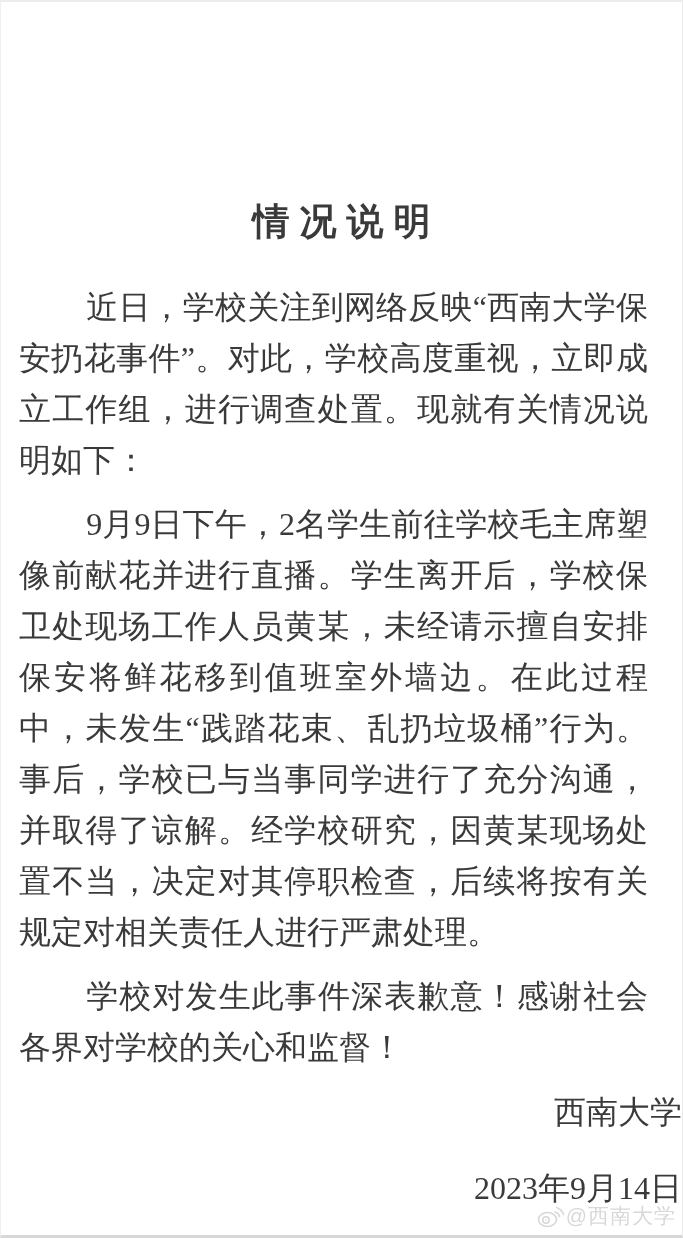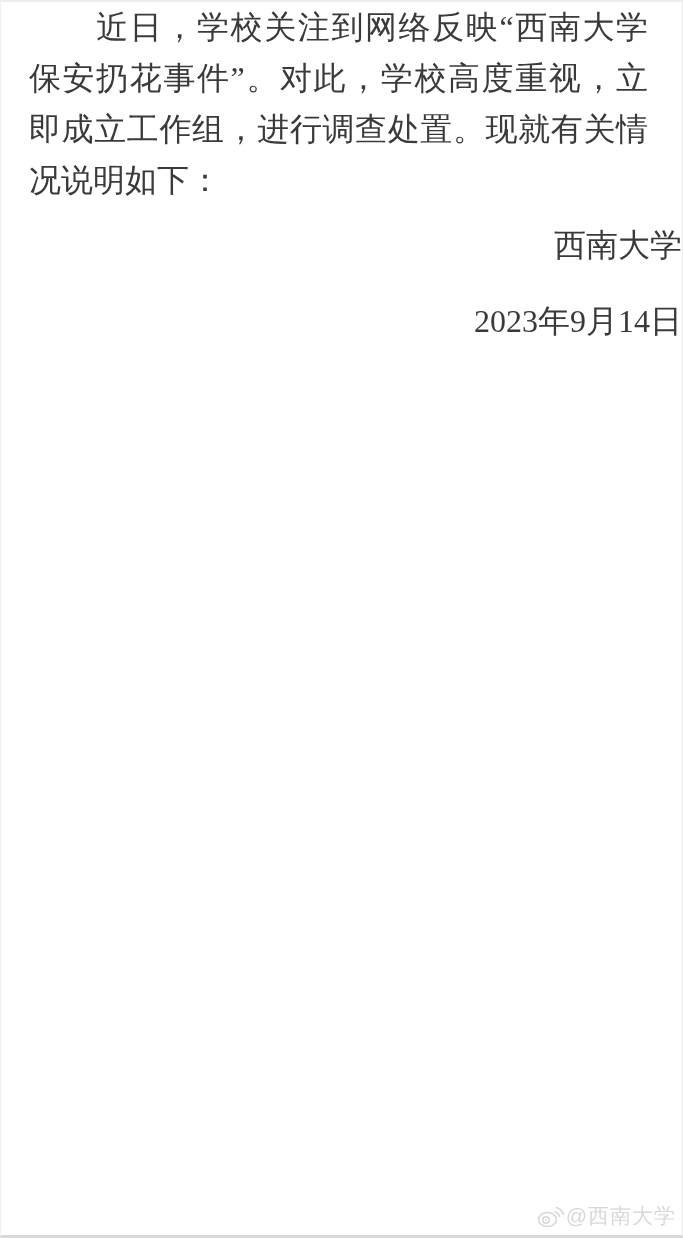--- a/index.html
+++ b/index.html
@@ -26,21 +26,22 @@
     margin: 0;
     padding-top: 196px;
     text-align: center;
     font-size: 37px;
     font-weight: 600;
     letter-spacing: 10px;
     text-indent: 10px; 
     line-height: 48px;
   }
   .body {
-    padding: 0 34px 0 28px;
+    margin-top: 36px;
+    padding: 0 34px 0 18px;
   }
   .body p {
     margin: 0 0 13px 0;
     font-size: 32px;
     line-height: 51px;
     text-indent: 2.1em;
     text-align: justify;
   }
   .signoff {
     margin-top: 14px;
@@ -62,23 +63,26 @@
     font-family: "Liberation Sans", "DejaVu Sans", sans-serif;
     user-select: none;
   }
   .watermark svg { display: block; }
 </style>
 </head>
 <body>
 
 <div class="page">
 
+  <h1 class="title">情况说明</h1>
 
   <div class="body">
     <p>近日，学校关注到网络反映“西南大学保安扔花事件”。对此，学校高度重视，立即成立工作组，进行调查处置。现就有关情况说明如下：</p>
+    <p>9月9日下午，2名学生前往学校毛主席塑像前献花并进行直播。学生离开后，学校保卫处现场工作人员黄某，未经请示擅自安排保安将鲜花移到值班室外墙边。在此过程中，未发生“践踏花束、乱扔垃圾桶”行为。事后，学校已与当事同学进行了充分沟通，并取得了谅解。经学校研究，因黄某现场处置不当，决定对其停职检查，后续将按有关规定对相关责任人进行严肃处理。</p>
+    <p>学校对发生此事件深表歉意！感谢社会各界对学校的关心和监督！</p>
   </div>
 
   <div class="signoff">
     <div class="signature">西南大学</div>
     <div class="date">2023年9月14日</div>
   </div>
 
   <div class="watermark">
     <span>
       <svg width="30" height="26" viewBox="0 0 30 26" fill="none" stroke="#d8d8d8" stroke-width="1.6" stroke-linecap="round">

